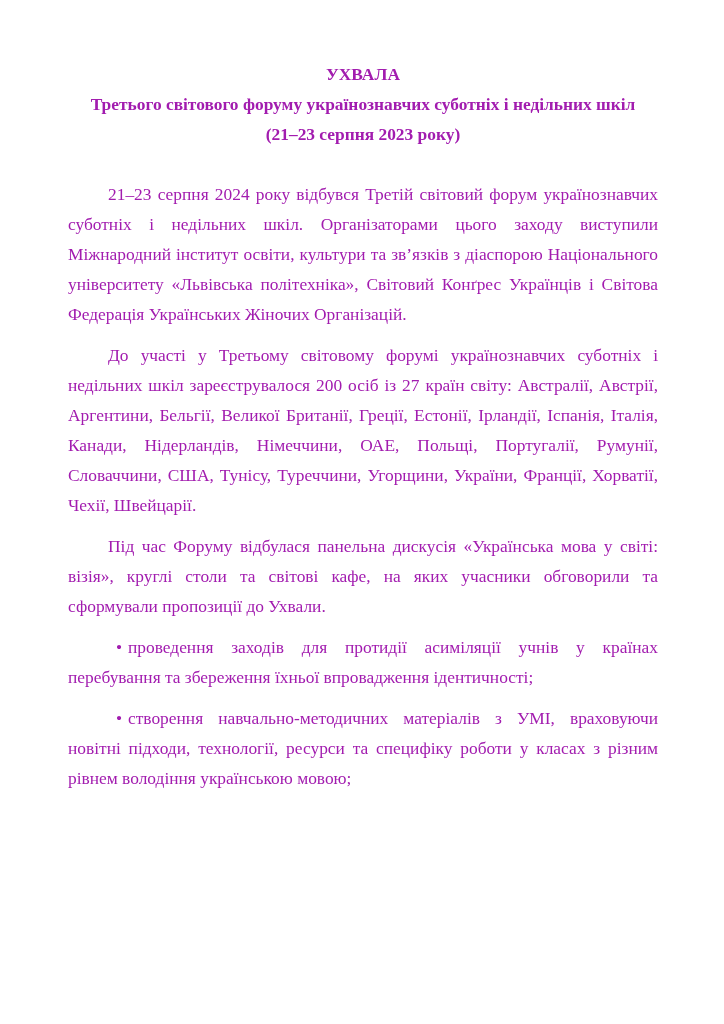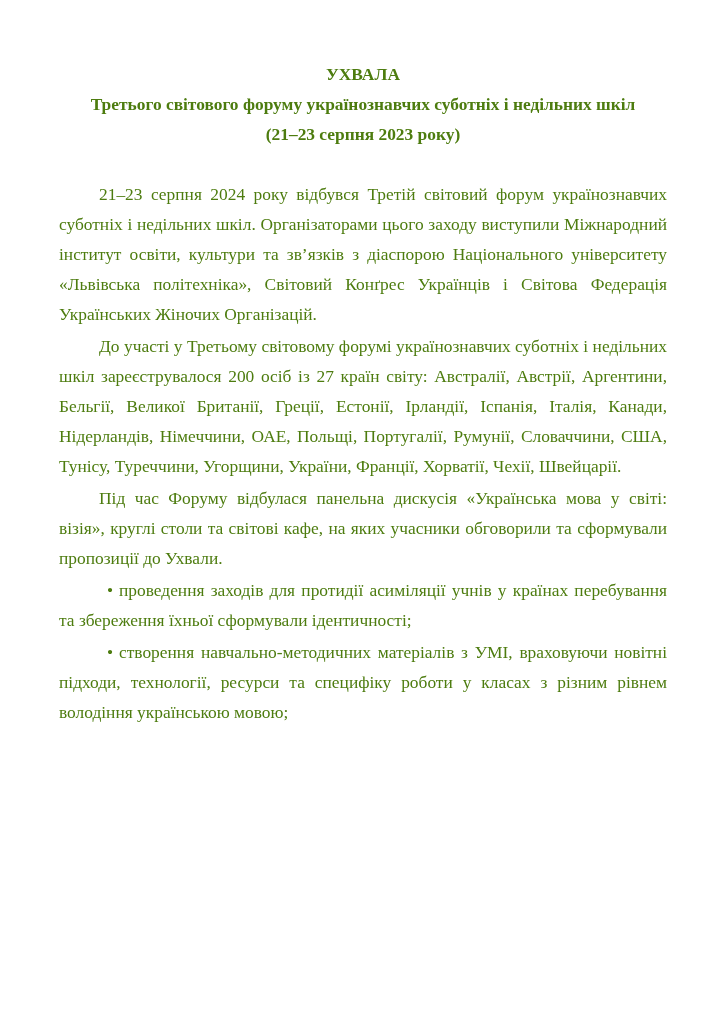--- a/index.html
+++ b/index.html
@@ -10,33 +10,33 @@
   .page {
     position: relative;
     width: 724px;
     height: 1024px;
     box-sizing: border-box;
     background: #ffffff;
     padding: 59px 55px 0 57px;
     font-family: "Liberation Serif", "DejaVu Serif", serif;
     font-size: 17.4px;
     line-height: 30px;
-    color: #4d7c0f;
+    color: #a21caf;
     overflow: hidden;
   }
   .heading {
     margin: 0 0 30px 0;
   }
   .heading p {
     margin: 0;
     text-align: center;
     font-weight: bold;
   }
   .body-text p {
-    margin: 2px;
+    margin: 11px;
     text-align: justify;
   }
   .para {
     text-indent: 40px;
   }
   .bullet {
     text-indent: 48px;
   }
   .bullet .marker {
     margin-right: 0.34em;
@@ -51,17 +51,17 @@
     <p>УХВАЛА</p>
     <p>Третього світового форуму українознавчих суботніх і недільних шкіл</p>
     <p>(21–23 серпня 2023 року)</p>
   </div>
 
   <div class="body-text">
     <p class="para">21–23 серпня 2024 року відбувся Третій світовий форум українознавчих суботніх і недільних шкіл. Організаторами цього заходу виступили Міжнародний інститут освіти, культури та зв’язків з діаспорою Національного університету «Львівська політехніка», Світовий Конґрес Українців і Світова Федерація Українських Жіночих Організацій.</p>
     <p class="para">До участі у Третьому світовому форумі українознавчих суботніх і недільних шкіл зареєструвалося 200 осіб із 27 країн світу: Австралії, Австрії, Аргентини, Бельгії, Великої Британії, Греції, Естонії, Ірландії, Іспанія, Італія, Канади, Нідерландів, Німеччини, ОАЕ, Польщі, Португалії, Румунії, Словаччини, США, Тунісу, Туреччини, Угорщини, України, Франції, Хорватії, Чехії, Швейцарії.</p>
     <p class="para">Під час Форуму відбулася панельна дискусія «Українська мова у світі: візія», круглі столи та світові кафе, на яких учасники обговорили та сформували пропозиції до Ухвали.</p>
 
-    <p class="para bullet"><span class="marker">•</span><span>проведення заходів для протидії асиміляції учнів у країнах перебування та збереження їхньої сформували ідентичності;</span></p>
+    <p class="para bullet"><span class="marker">•</span><span>проведення заходів для протидії асиміляції учнів у країнах перебування та збереження їхньої впровадження ідентичності;</span></p>
     <p class="para bullet"><span class="marker">•</span><span>створення навчально-методичних матеріалів з УМІ, враховуючи новітні підходи, технології, ресурси та специфіку роботи у класах з різним рівнем володіння українською мовою;</span></p>
   </div>
 
 </div>
 
 </body></html>

